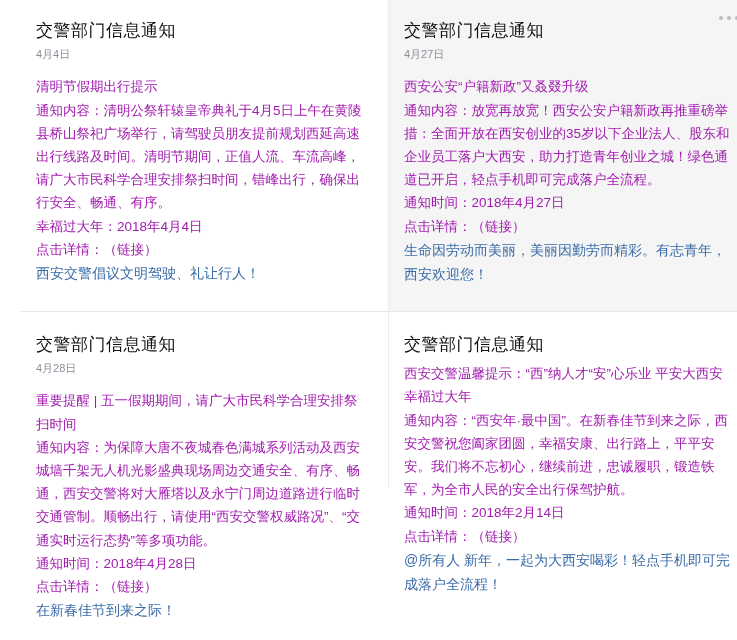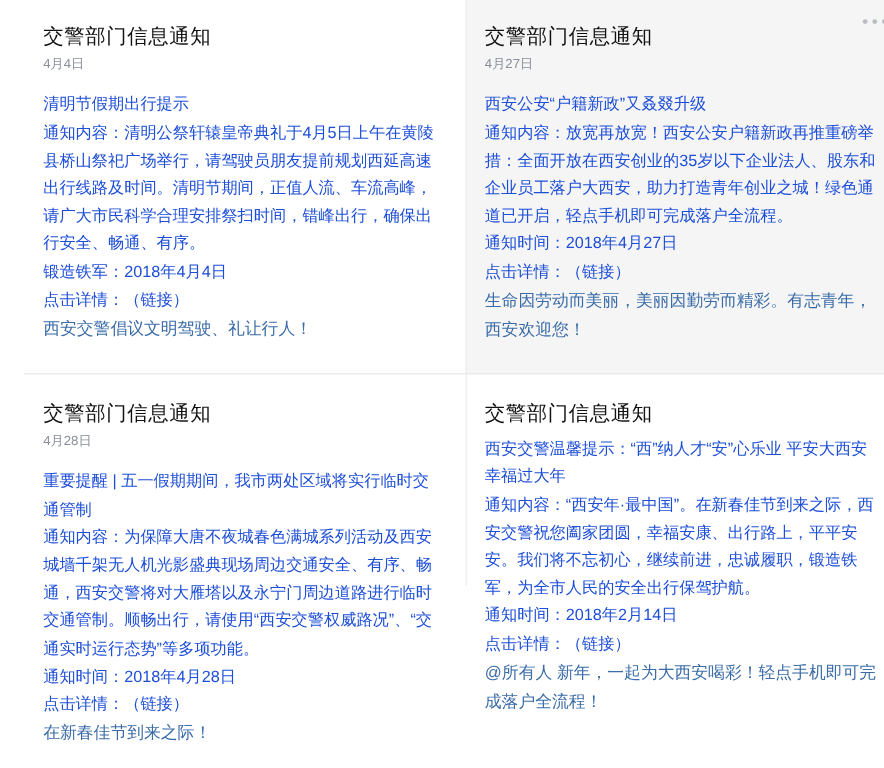--- a/index.html
+++ b/index.html
@@ -43,21 +43,21 @@
   }
   .card-date {
     font-size: 11px;
     color: #8a8f99;
     margin: 0 0 14px 0;
     line-height: 1.2;
   }
   .body-text {
     font-size: 13.5px;
     line-height: 1.72;
-    color: #1d4ed8;
+    color: #a21caf;
     white-space: pre-wrap;
     word-break: break-all;
   }
   .body-blue {
     font-size: 14px;
     line-height: 1.72;
     color: #3b6ca8;
     white-space: pre-wrap;
     word-break: break-all;
   }
@@ -100,21 +100,21 @@
 </head>
 <body>
 
 <div class="page">
 
   <div class="cell tl">
     <div class="card-title">交警部门信息通知</div>
     <div class="card-date">4月4日</div>
     <div class="body-text">清明节假期出行提示</div>
     <div class="body-text">通知内容：清明公祭轩辕皇帝典礼于4月5日上午在黄陵县桥山祭祀广场举行，请驾驶员朋友提前规划西延高速出行线路及时间。清明节期间，正值人流、车流高峰，请广大市民科学合理安排祭扫时间，错峰出行，确保出行安全、畅通、有序。</div>
-    <div class="body-text">锻造铁军：2018年4月4日</div>
+    <div class="body-text">幸福过大年：2018年4月4日</div>
     <div class="body-text">点击详情：（链接）</div>
     <div class="body-blue">西安交警倡议文明驾驶、礼让行人！</div>
   </div>
 
   <div class="cell tr">
     <div class="dots">
       <span></span>
       <span></span>
       <span></span>
     </div>
@@ -124,21 +124,21 @@
     <div class="body-text">西安公安“户籍新政”又叒叕升级</div>
     <div class="body-text">通知内容：放宽再放宽！西安公安户籍新政再推重磅举措：全面开放在西安创业的35岁以下企业法人、股东和企业员工落户大西安，助力打造青年创业之城！绿色通道已开启，轻点手机即可完成落户全流程。</div>
     <div class="body-text">通知时间：2018年4月27日</div>
     <div class="body-text">点击详情：（链接）</div>
     <div class="body-blue">生命因劳动而美丽，美丽因勤劳而精彩。有志青年，西安欢迎您！</div>
   </div>
 
   <div class="cell bl">
     <div class="card-title">交警部门信息通知</div>
     <div class="card-date">4月28日</div>
-    <div class="body-text">重要提醒 | 五一假期期间，我市两处区域将实行临时交通管制</div>
+    <div class="body-text">重要提醒 | 五一假期期间，请广大市民科学合理安排祭扫时间</div>
     <div class="body-text">通知内容：为保障大唐不夜城春色满城系列活动及西安城墙千架无人机光影盛典现场周边交通安全、有序、畅通，西安交警将对大雁塔以及永宁门周边道路进行临时交通管制。顺畅出行，请使用“西安交警权威路况”、“交通实时运行态势”等多项功能。</div>
     <div class="body-text">通知时间：2018年4月28日</div>
     <div class="body-text">点击详情：（链接）</div>
     <div class="body-blue">在新春佳节到来之际！</div>
   </div>
 
   <div class="cell br">
     <div class="card-title">交警部门信息通知</div>
     <div class="body-text">西安交警温馨提示：“西”纳人才“安”心乐业 平安大西安 幸福过大年</div>
     <div class="body-text">通知内容：“西安年·最中国”。在新春佳节到来之际，西安交警祝您阖家团圆，幸福安康、出行路上，平平安安。我们将不忘初心，继续前进，忠诚履职，锻造铁军，为全市人民的安全出行保驾护航。</div>

